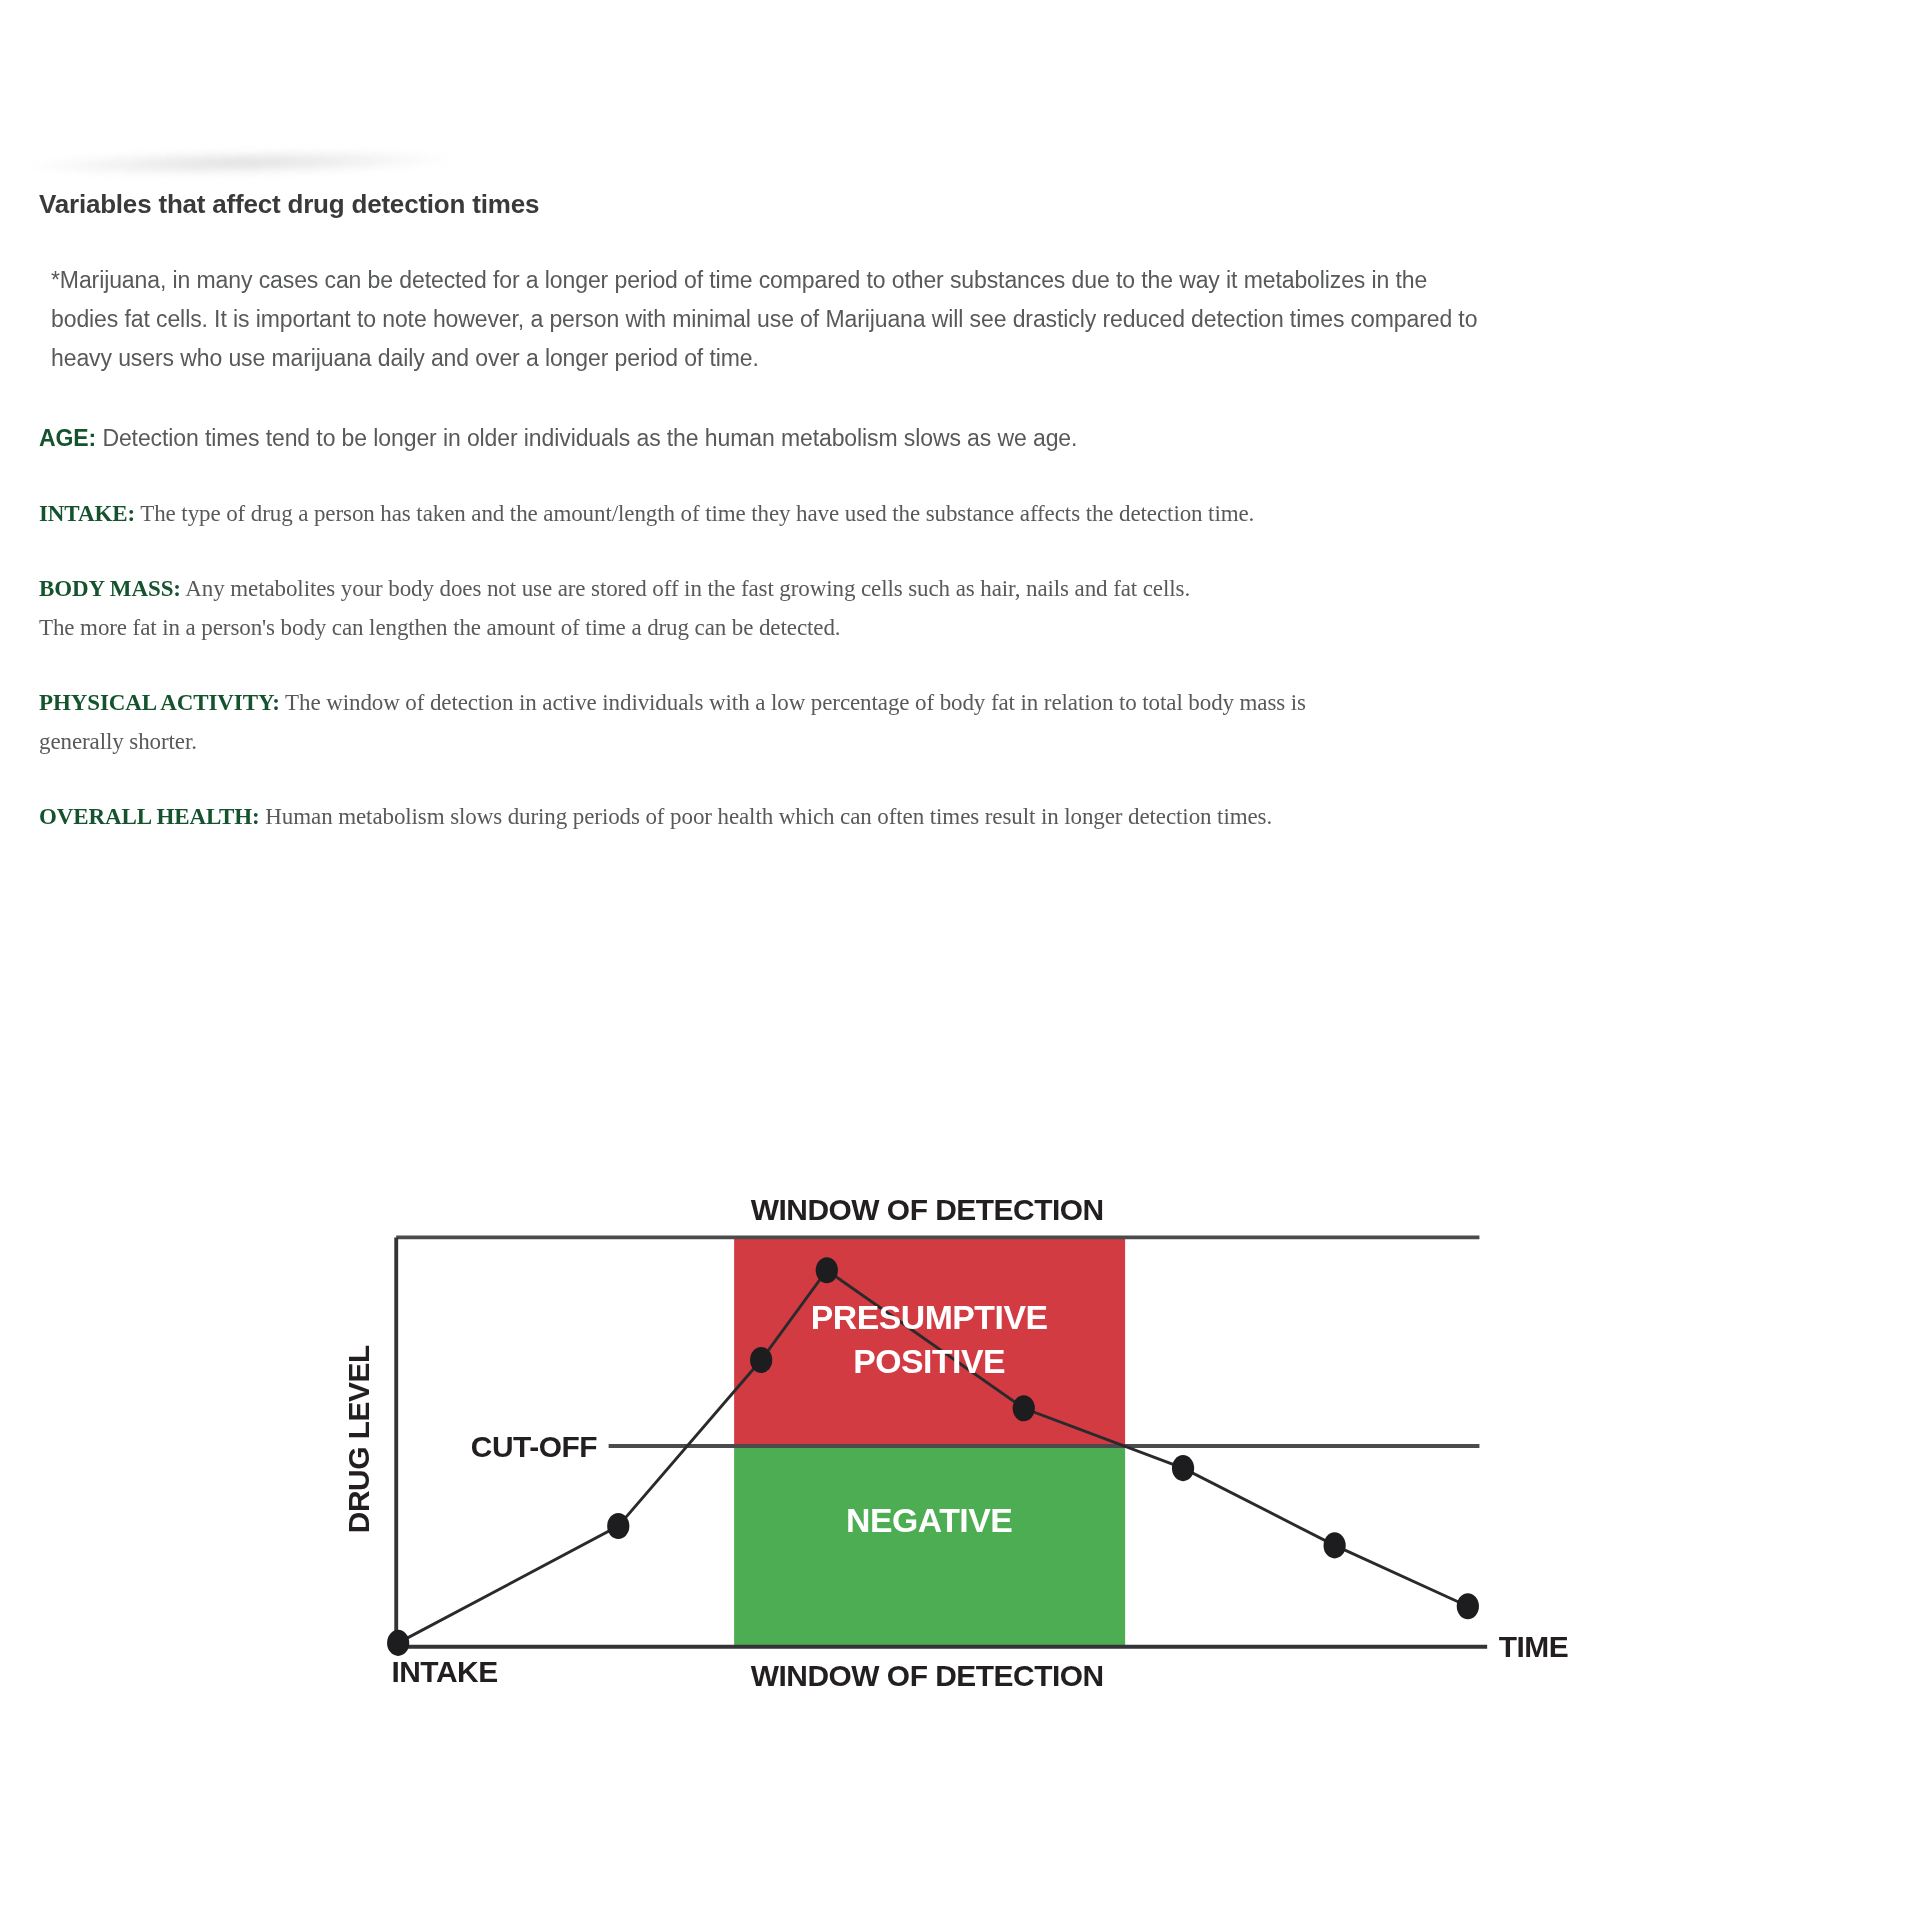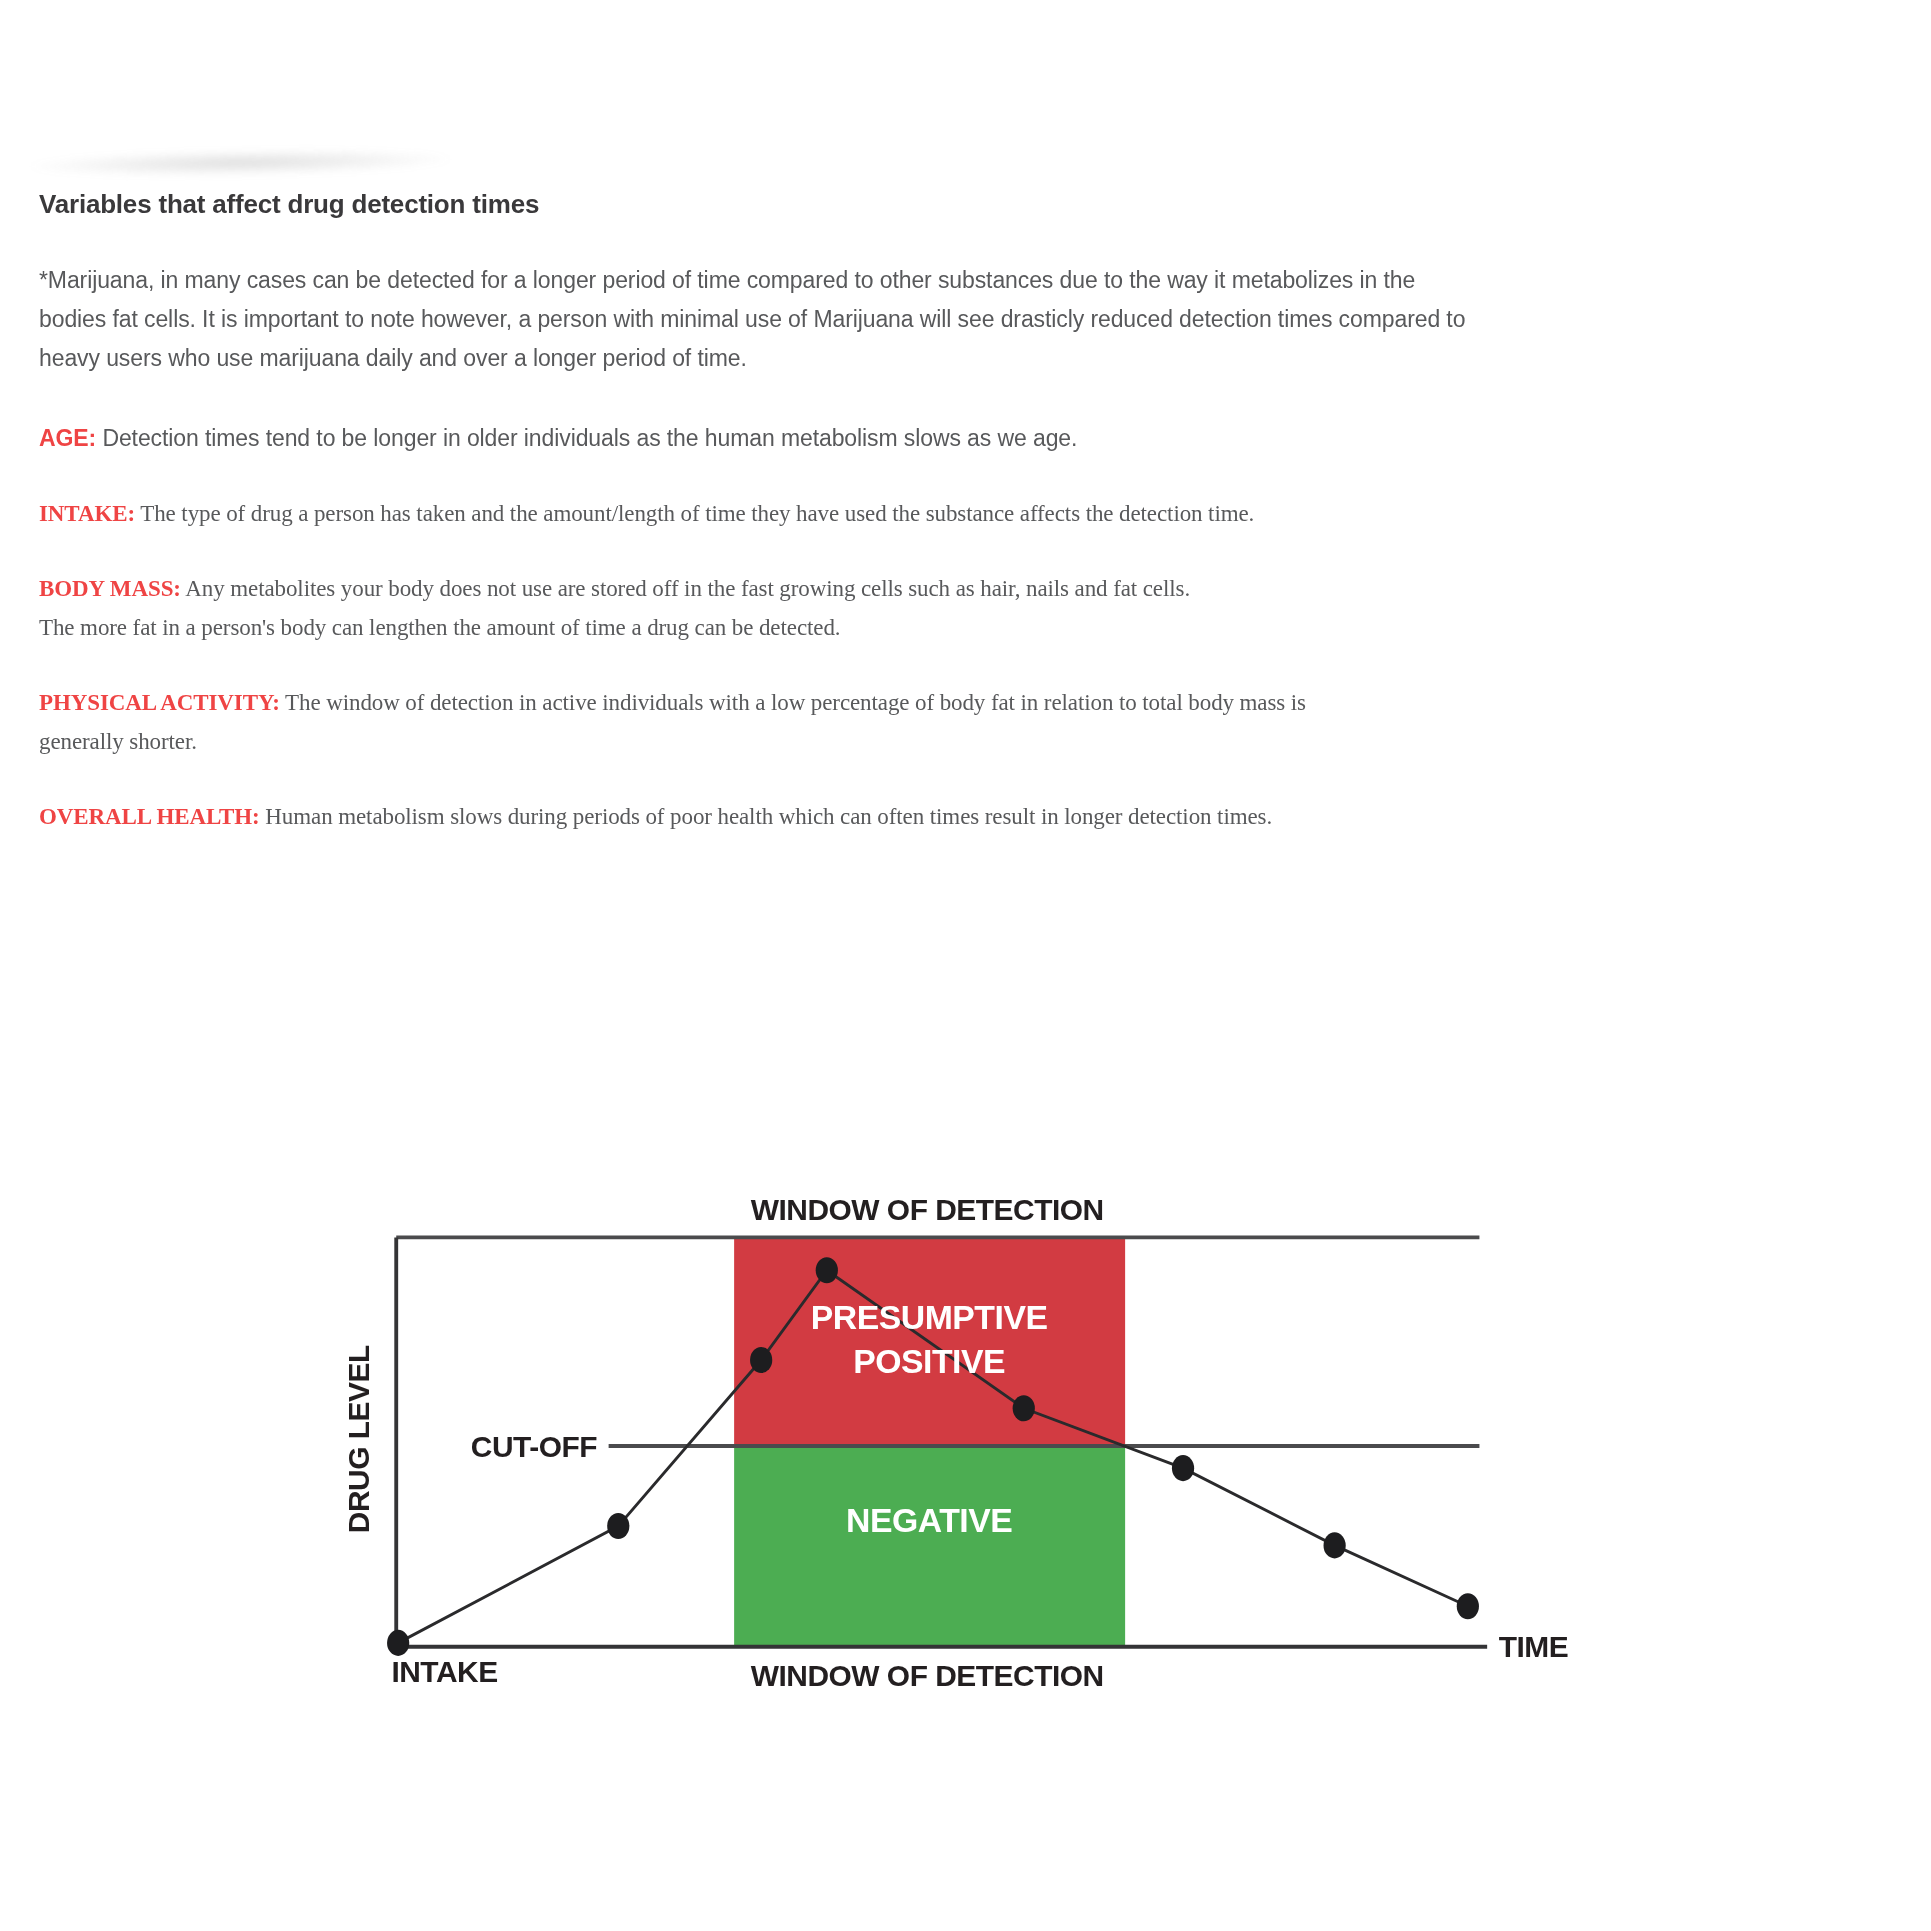--- a/index.html
+++ b/index.html
@@ -21,28 +21,29 @@
   .content{
     position:absolute;left:39px;top:189px;width:1564px;
   }
   .doc-title{
     font-size:26px;line-height:30px;font-weight:bold;color:#3a393b;letter-spacing:-0.2px;
   }
   .intro{
     margin-top:42px;
     font-size:23px;line-height:39px;color:#58595b;letter-spacing:-0.1px;
     white-space:pre;
+    margin-left:12px;
   }
   .factors{margin-top:41px;}
   .factor{
     font-size:23px;line-height:39px;color:#58595b;letter-spacing:-0.1px;
     white-space:pre;
   }
   .factor + .factor{margin-top:36px;font-family:Liberation Serif, serif;}
-  .factor .lbl{font-weight:bold;color:#ef4444;}
+  .factor .lbl{font-weight:bold;color:#14532d;}
   .chart-svg{
     position:absolute;left:319px;top:1188px;width:1284px;height:541px;
   }
   .chart-svg text{
     font-family:"Liberation Sans",sans-serif;
     font-weight:bold;
     letter-spacing:-0.5px;
   }
 </style>
 </head>

